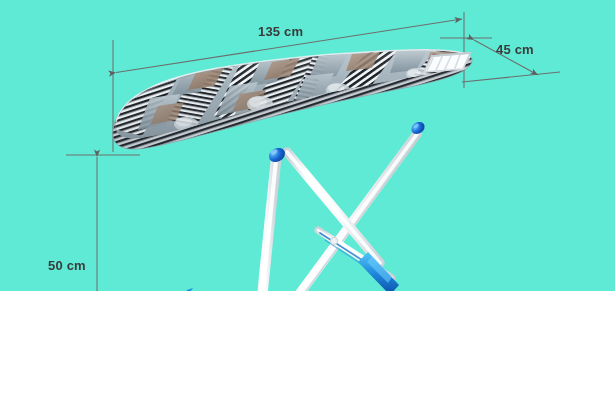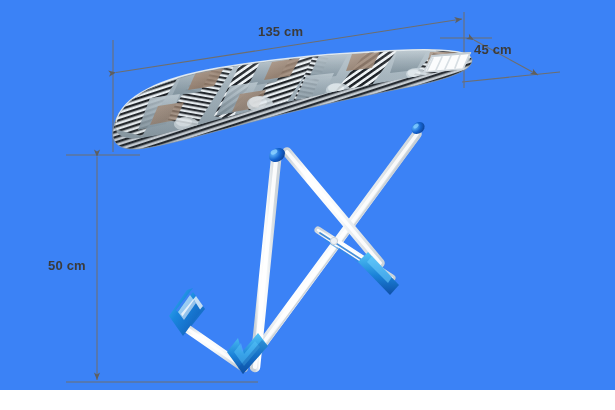--- a/index.html
+++ b/index.html
@@ -3,42 +3,42 @@
 <meta charset="utf-8">
 <style>
   html, body {
     margin: 0;
     padding: 0;
     background: #ffffff;
   }
   #stage {
     position: relative;
     width: 615px;
-    height: 390px;
-    background: #3b82f6;
+    height: 291px;
+    background: #5eead4;
     overflow: hidden;
     font-family: "Liberation Sans", sans-serif;
   }
   #artboard {
     position: absolute;
     inset: 0;
     width: 615px;
     height: 410px;
   }
   .dim-label {
     position: absolute;
     font-family: "Liberation Sans", sans-serif;
     font-size: 13px;
     font-weight: 700;
     color: #3b3b3b;
     letter-spacing: 0.2px;
     white-space: nowrap;
   }
   #label-135 { left: 258px; top: 24px; }
-  #label-45  { left: 474px; top: 42px; }
+  #label-45  { left: 496px; top: 42px; }
   #label-81  { left: 48px;  top: 258px; }
 </style>
 </head>
 <body>
 
 <div id="stage">
 
   <svg id="artboard" viewBox="0 0 615 410" xmlns="http://www.w3.org/2000/svg">
 
     <defs>

